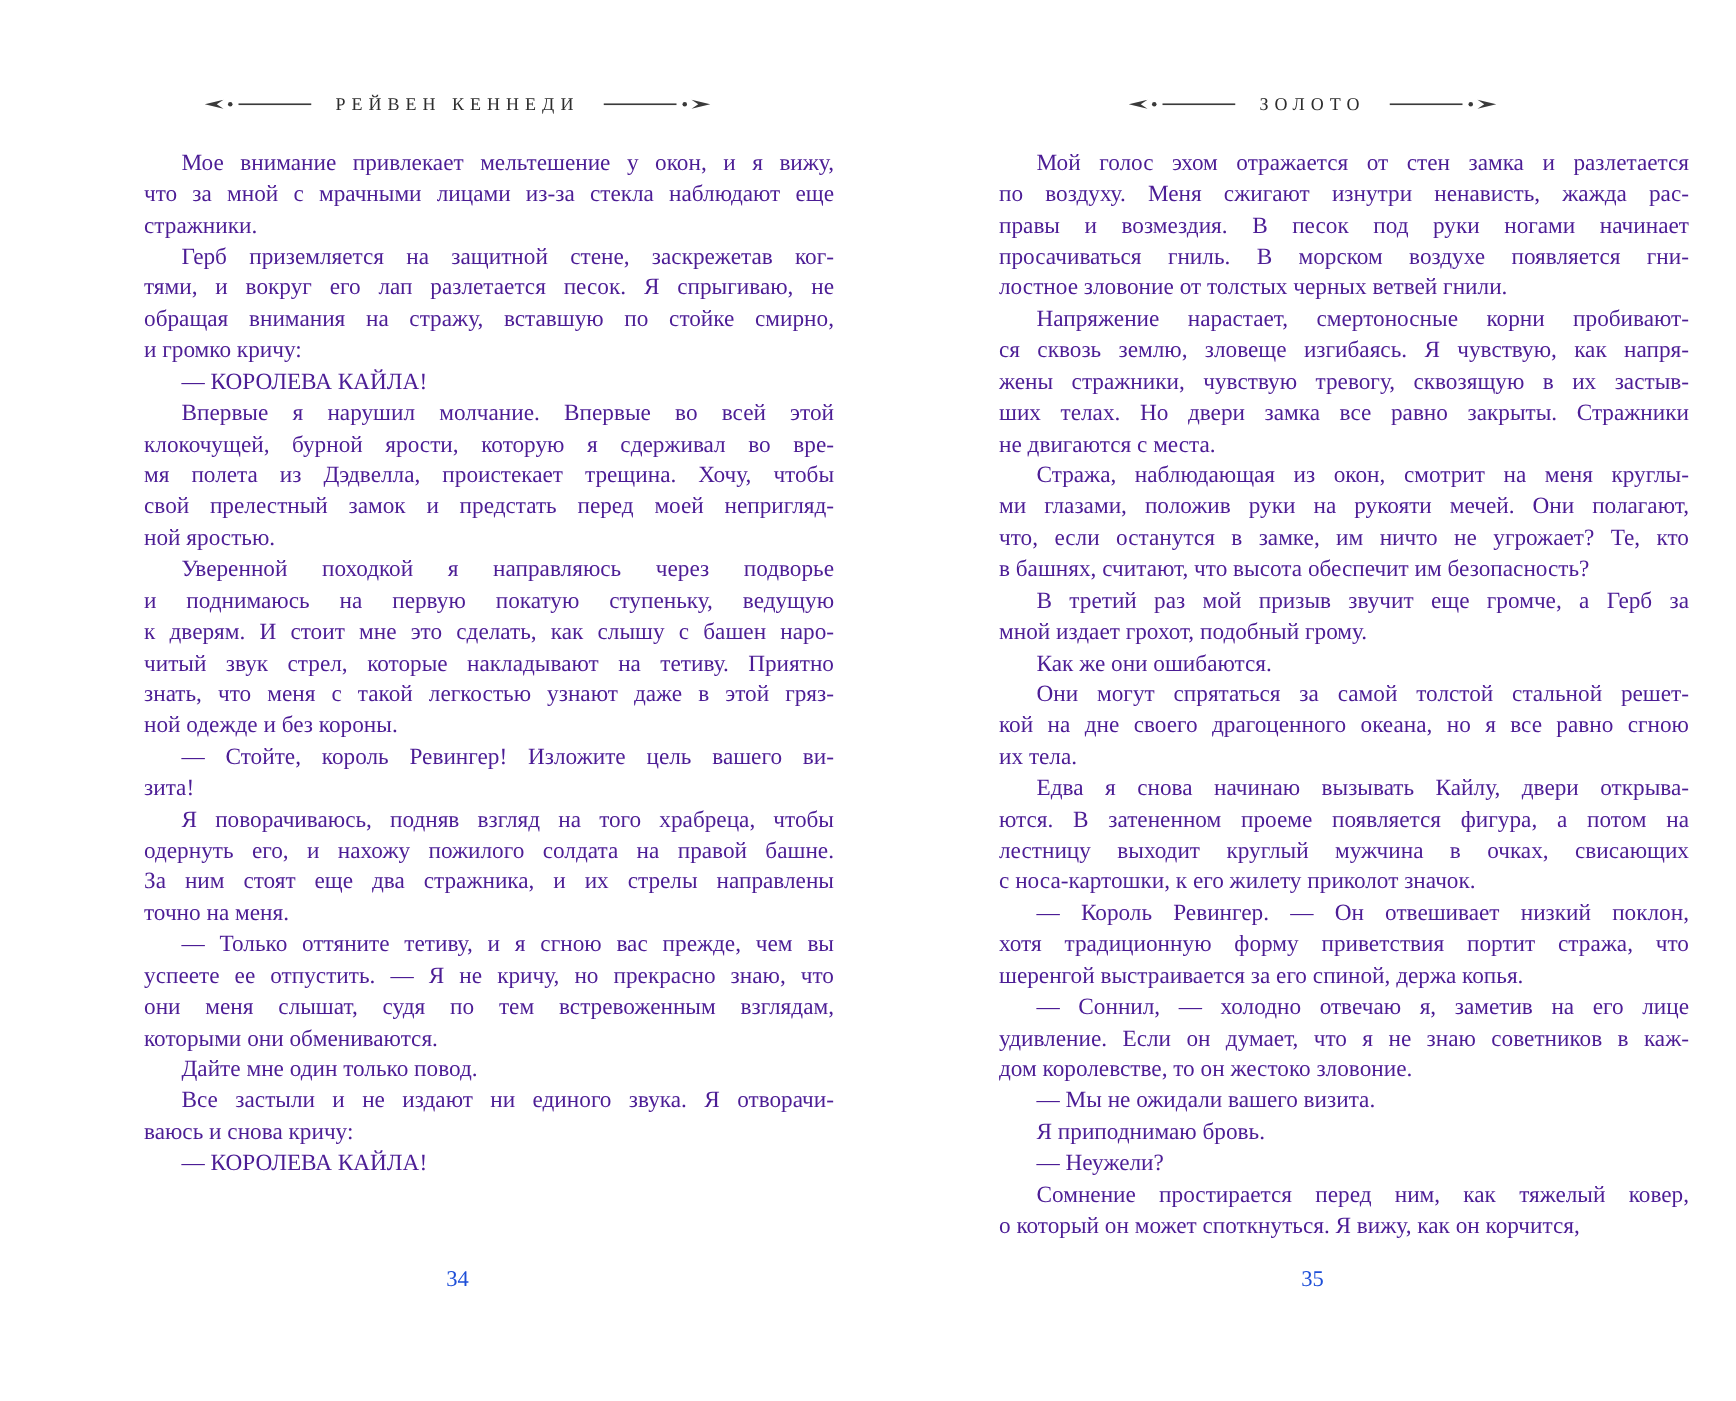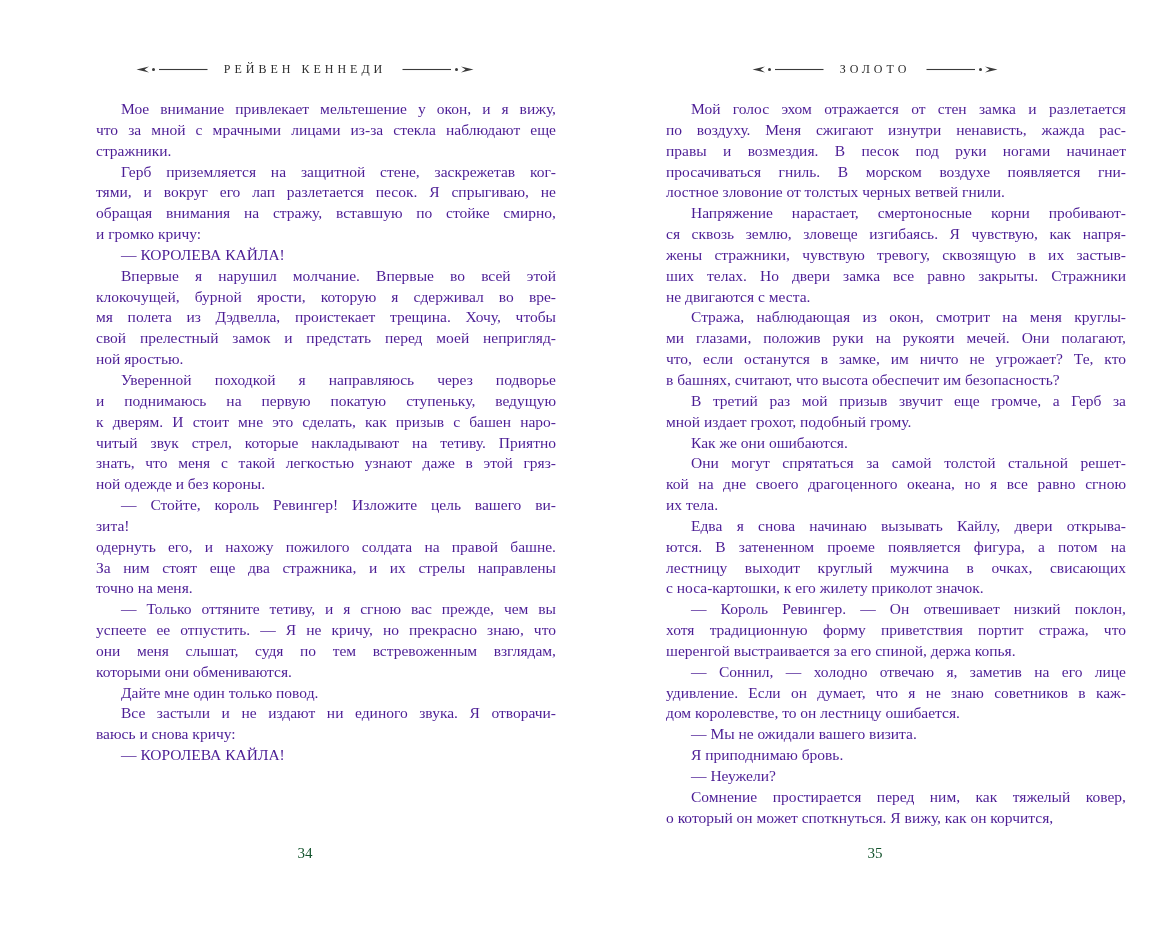--- a/index.html
+++ b/index.html
@@ -33,21 +33,21 @@
     position: absolute; top: 99px; left: 0; width: 460px;
     font-size: 15.5px; line-height: 20.85px; color: #4c1d95; margin-left: 21px;
   }
   .para { margin: 0; }
   .line { text-align: justify; text-align-last: justify; }
   .line.last  { text-align-last: left; }
   .line.first { text-indent: 25px; }
 
   .folio {
     position: absolute; top: 845px; left: 0; width: 100%;
-    text-align: center; font-size: 15px; color: #14532d;
+    text-align: center; font-size: 15px; color: #1d4ed8;
   }
 </style>
 </head>
 <body>
 
 <div class="spread">
 
   <section class="page left">
     <header class="running-head">
       <span class="orn">
@@ -84,30 +84,31 @@
         <div class="para">
           <div class="line first">Впервые я нарушил молчание. Впервые во всей этой</div>
           <div class="line">клокочущей, бурной ярости, которую я сдерживал во вре-</div>
           <div class="line">мя полета из Дэдвелла, проистекает трещина. Хочу, чтобы</div>
           <div class="line">свой прелестный замок и предстать перед моей непригляд-</div>
           <div class="line last">ной яростью.</div>
         </div>
         <div class="para">
           <div class="line first">Уверенной походкой я направляюсь через подворье</div>
           <div class="line">и поднимаюсь на первую покатую ступеньку, ведущую</div>
-          <div class="line">к дверям. И стоит мне это сделать, как призыв с башен наро-</div>
+          <div class="line">к дверям. И стоит мне это сделать, как слышу с башен наро-</div>
           <div class="line">читый звук стрел, которые накладывают на тетиву. Приятно</div>
           <div class="line">знать, что меня с такой легкостью узнают даже в этой гряз-</div>
           <div class="line last">ной одежде и без короны.</div>
         </div>
         <div class="para">
           <div class="line first">— Стойте, король Ревингер! Изложите цель вашего ви-</div>
           <div class="line last">зита!</div>
         </div>
         <div class="para">
+          <div class="line first">Я поворачиваюсь, подняв взгляд на того храбреца, чтобы</div>
           <div class="line">одернуть его, и нахожу пожилого солдата на правой башне.</div>
           <div class="line">За ним стоят еще два стражника, и их стрелы направлены</div>
           <div class="line last">точно на меня.</div>
         </div>
         <div class="para">
           <div class="line first">— Только оттяните тетиву, и я сгною вас прежде, чем вы</div>
           <div class="line">успеете ее отпустить. — Я не кричу, но прекрасно знаю, что</div>
           <div class="line">они меня слышат, судя по тем встревоженным взглядам,</div>
           <div class="line last">которыми они обмениваются.</div>
         </div>
@@ -183,21 +184,21 @@
           <div class="line last">с носа-картошки, к его жилету приколот значок.</div>
         </div>
         <div class="para">
           <div class="line first">— Король Ревингер. — Он отвешивает низкий поклон,</div>
           <div class="line">хотя традиционную форму приветствия портит стража, что</div>
           <div class="line last">шеренгой выстраивается за его спиной, держа копья.</div>
         </div>
         <div class="para">
           <div class="line first">— Соннил, — холодно отвечаю я, заметив на его лице</div>
           <div class="line">удивление. Если он думает, что я не знаю советников в каж-</div>
-          <div class="line last">дом королевстве, то он лестницу ошибается.</div>
+          <div class="line last">дом королевстве, то он жестоко зловоние.</div>
         </div>
         <div class="para">
           <div class="line first last">— Мы не ожидали вашего визита.</div>
         </div>
         <div class="para">
           <div class="line first last">Я приподнимаю бровь.</div>
         </div>
         <div class="para">
           <div class="line first last">— Неужели?</div>
         </div>

